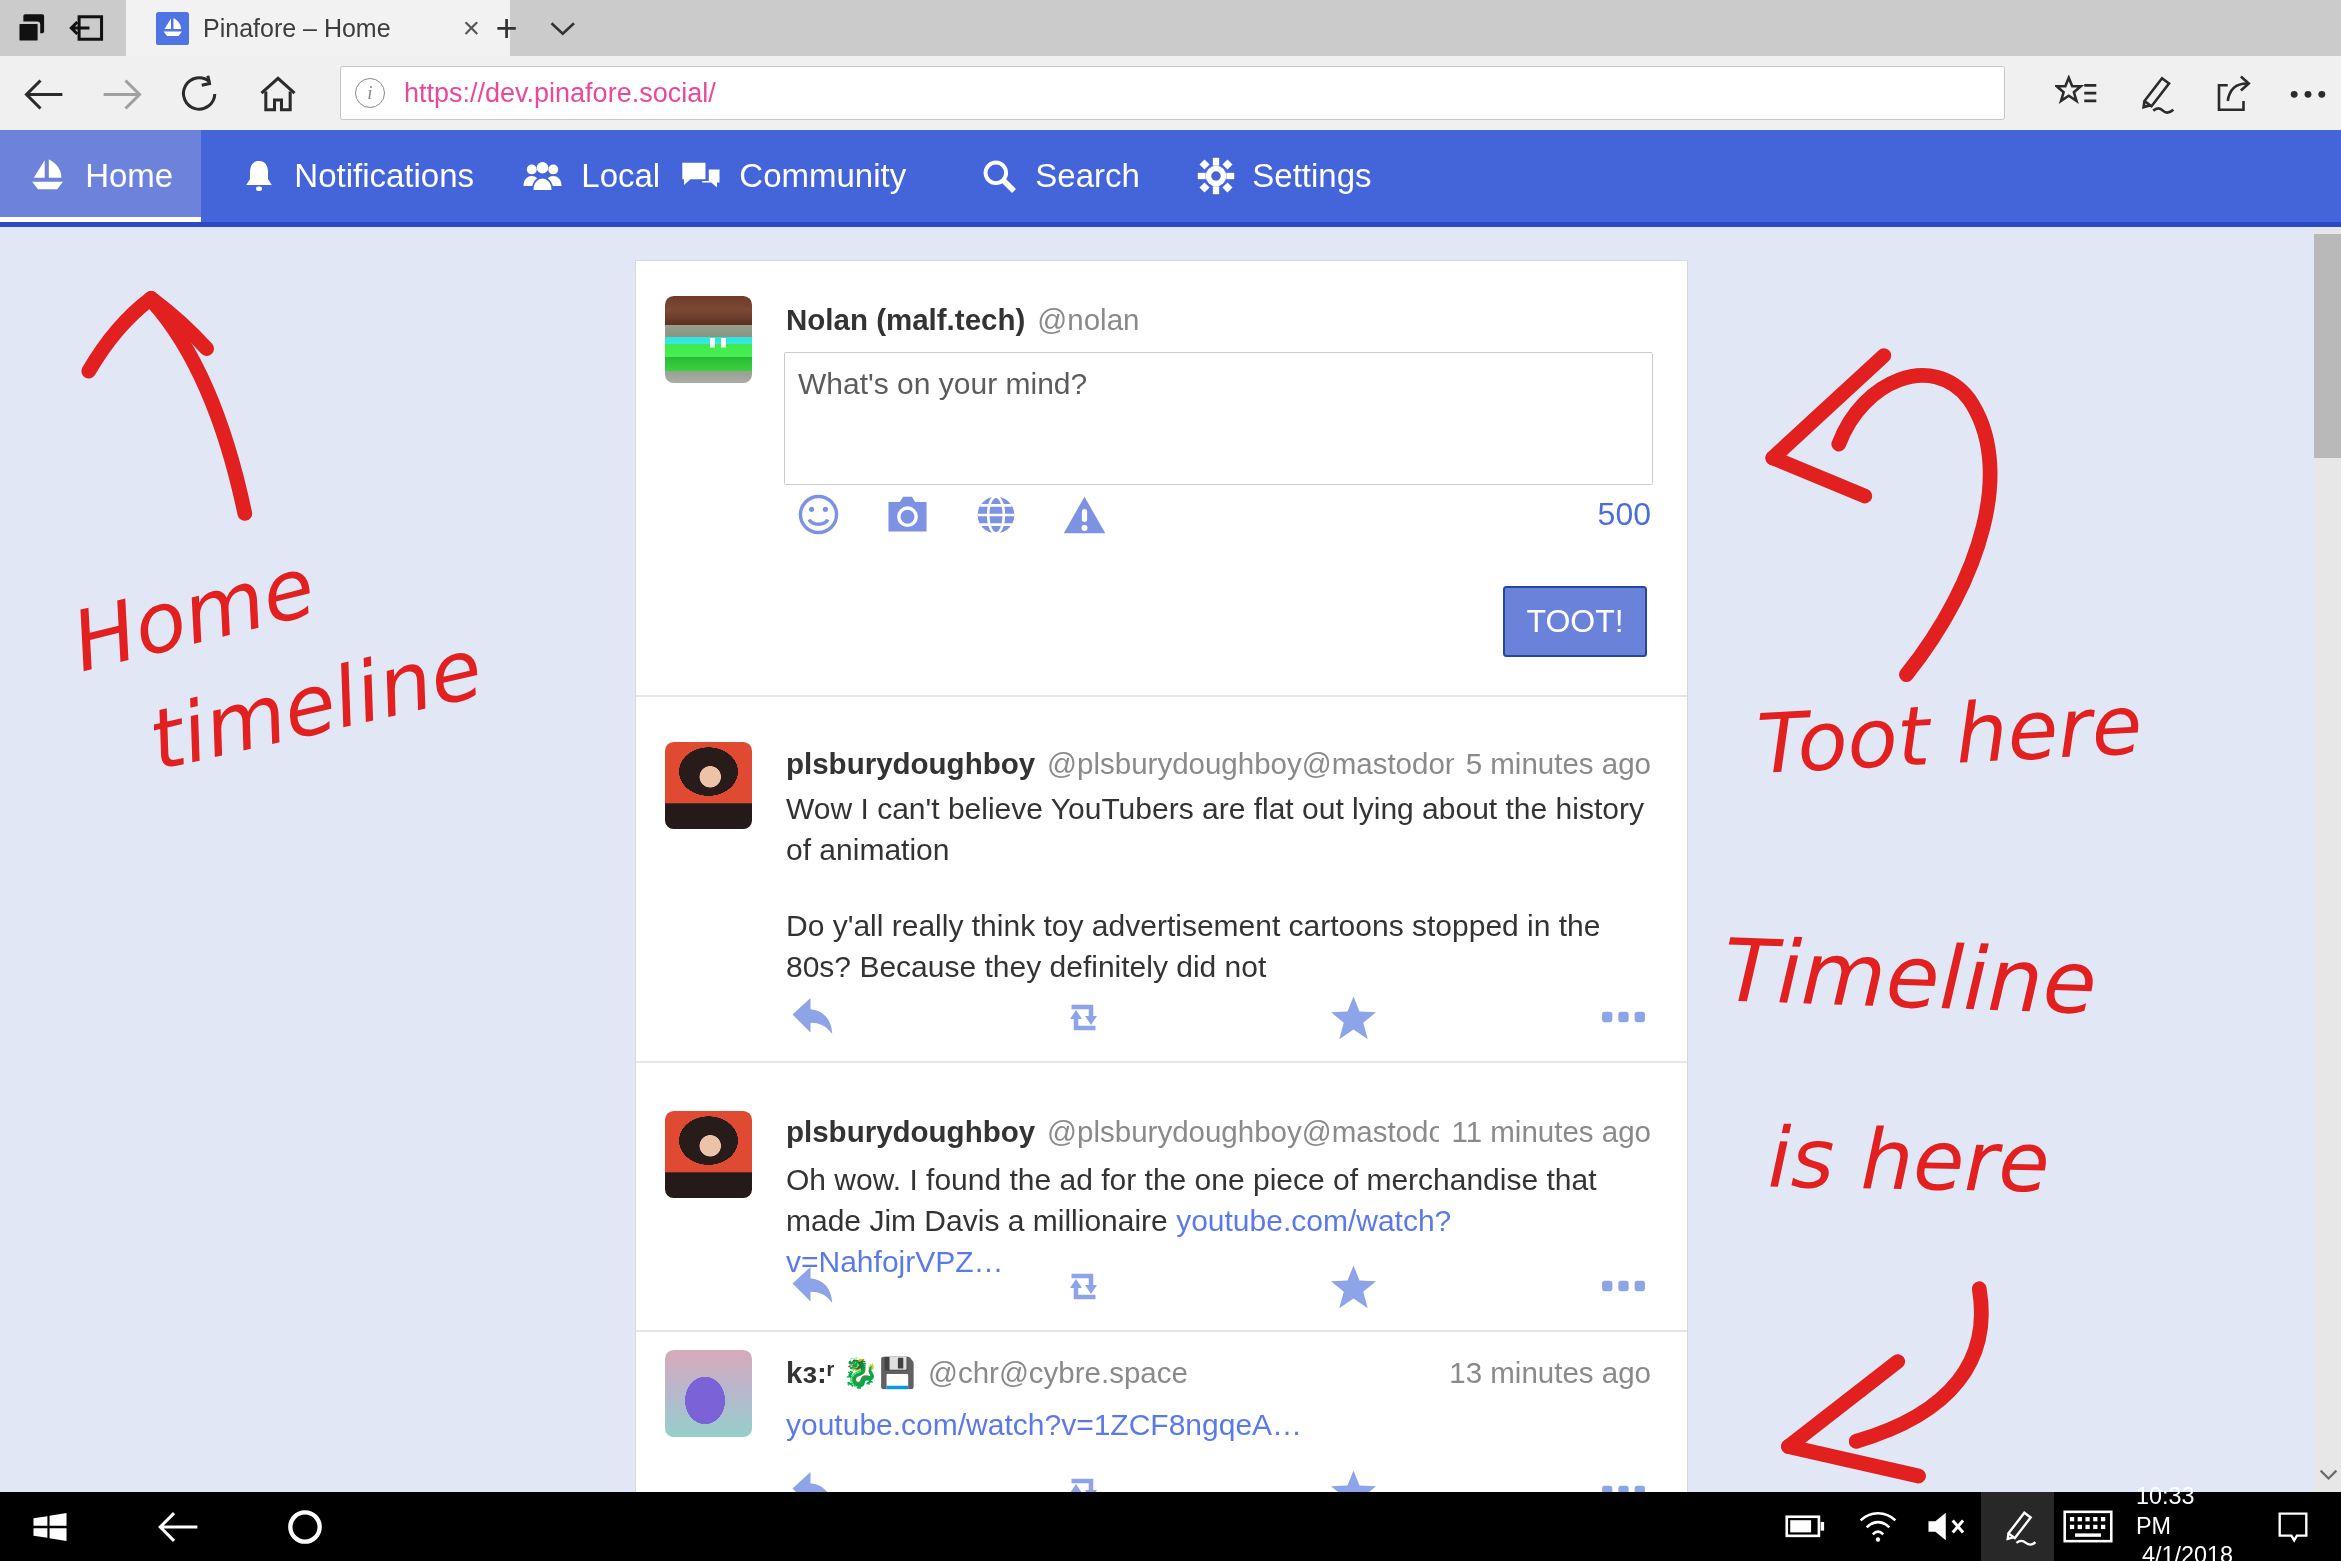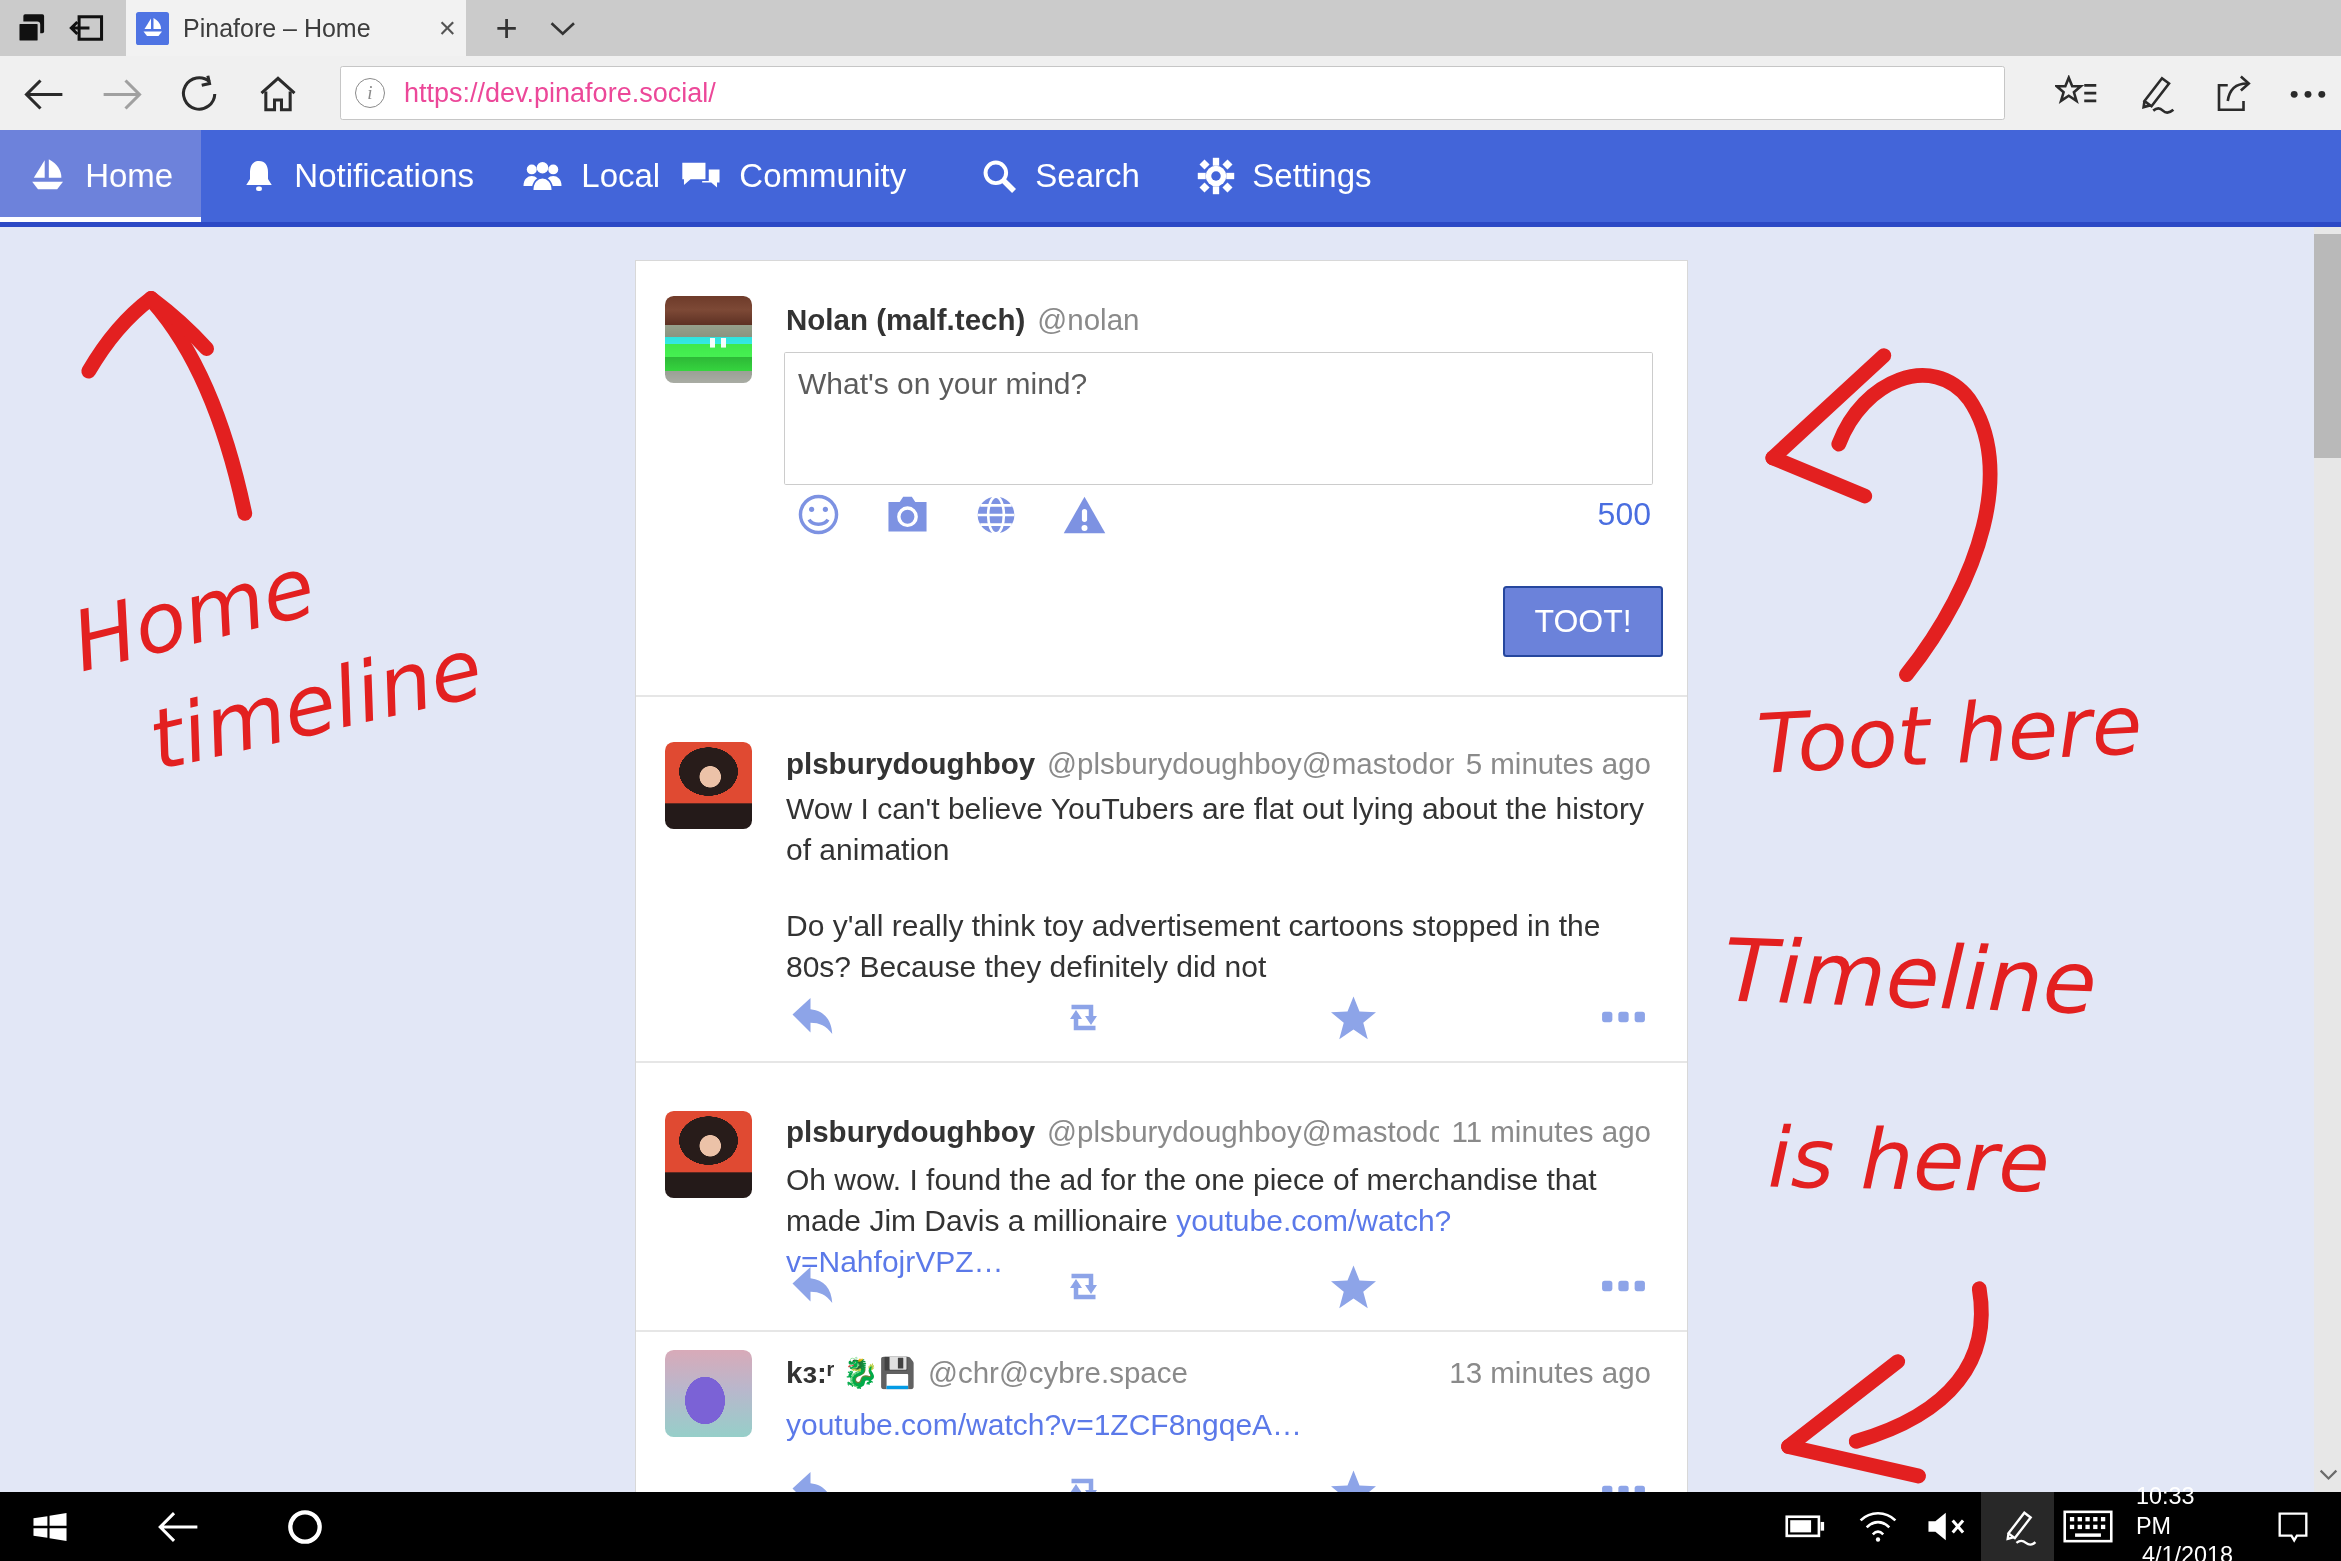--- a/index.html
+++ b/index.html
@@ -3,22 +3,22 @@
 <meta charset="utf-8">
 <style>
   html,body{margin:0;padding:0;}
   body{width:2342px;height:1561px;position:relative;overflow:hidden;
        font-family:"Liberation Sans",sans-serif;background:#e2e7f6;}
   svg{display:block;}
 
   
   .tabbar{position:absolute;left:0;top:0;width:2342px;height:56px;background:#cbcbcb;}
   .tb-btn{position:absolute;top:7px;width:47px;height:42px;display:flex;align-items:center;justify-content:center;}
-  .tab{position:absolute;left:126px;top:0;width:340px;height:56px;background:#f2f2f2;
-       display:flex;align-items:center;padding:0 10px;box-sizing:border-box;}
+  .tab{position:absolute;left:126px;top:0;width:384px;height:56px;background:#f2f2f2;
+       display:flex;align-items:center;padding:0 30px;box-sizing:border-box;}
   .favicon{width:33px;height:33px;background:#4f74e3;border-radius:2.6px;display:flex;align-items:center;justify-content:center;margin-right:14px;}
   .tab-title{font-size:25px;color:#3d3d3d;flex:1;white-space:nowrap;overflow:hidden;}
   .tab-close{font-size:29.5px;color:#555;margin-left:8.7px;line-height:1;}
   .newtab{position:absolute;left:482px;top:0;width:49px;height:56px;font-size:38px;color:#333;
           display:flex;align-items:center;justify-content:center;font-weight:300;}
   .tabmenu{position:absolute;left:541px;top:0;width:43px;height:56px;display:flex;align-items:center;justify-content:center;}
 
   
   .toolbar{position:absolute;left:0;top:56px;width:2342px;height:75px;background:#f0f0f0;}
   .nav-btn{position:absolute;top:15.6px;width:49px;height:45px;display:flex;align-items:center;justify-content:center;}
@@ -53,21 +53,21 @@
   .content a{color:#5b79e9;text-decoration:none;}
   .actions{position:absolute;left:150px;right:36px;height:52px;display:flex;justify-content:space-between;align-items:center;}
   .act{width:54px;height:52px;display:flex;align-items:center;justify-content:center;}
 
   .compose-ta{position:absolute;left:148px;top:91px;width:869px;height:133px;box-sizing:border-box;
               border:1.7px solid #ccc;border-radius:1.7px;resize:none;padding:14px 13px;
               font-family:"Liberation Sans",sans-serif;font-size:30px;color:#333;outline:none;}
   .compose-ta::placeholder{color:#5c5c5c;opacity:1;}
   .cicons{position:absolute;left:161px;top:229px;right:36px;height:49px;display:flex;align-items:center;gap:45px;}
   .charcount{margin-left:auto;font-size:32px;color:#4a6ee0;}
-  .toot-btn{position:absolute;left:867px;top:325px;width:160px;height:71px;background:#6b82da;
+  .toot-btn{position:absolute;left:867px;top:325px;width:144px;height:71px;background:#6b82da;
             border:2.6px solid #26479e;border-radius:3.5px;color:#fff;font-size:32px;
             font-family:"Liberation Sans",sans-serif;display:flex;align-items:center;justify-content:center;}
 
   
   .scroll{position:absolute;left:2314px;top:227px;width:28px;height:1265px;background:#e7e7e7;}
   .thumb{position:absolute;left:0;top:7px;width:28px;height:224px;background:#b9b9b9;}
 
   
   .taskbar{position:absolute;left:0;top:1492px;width:2342px;height:69px;background:#000;}
   .tk{position:absolute;top:0;height:69px;display:flex;align-items:center;justify-content:center;}

